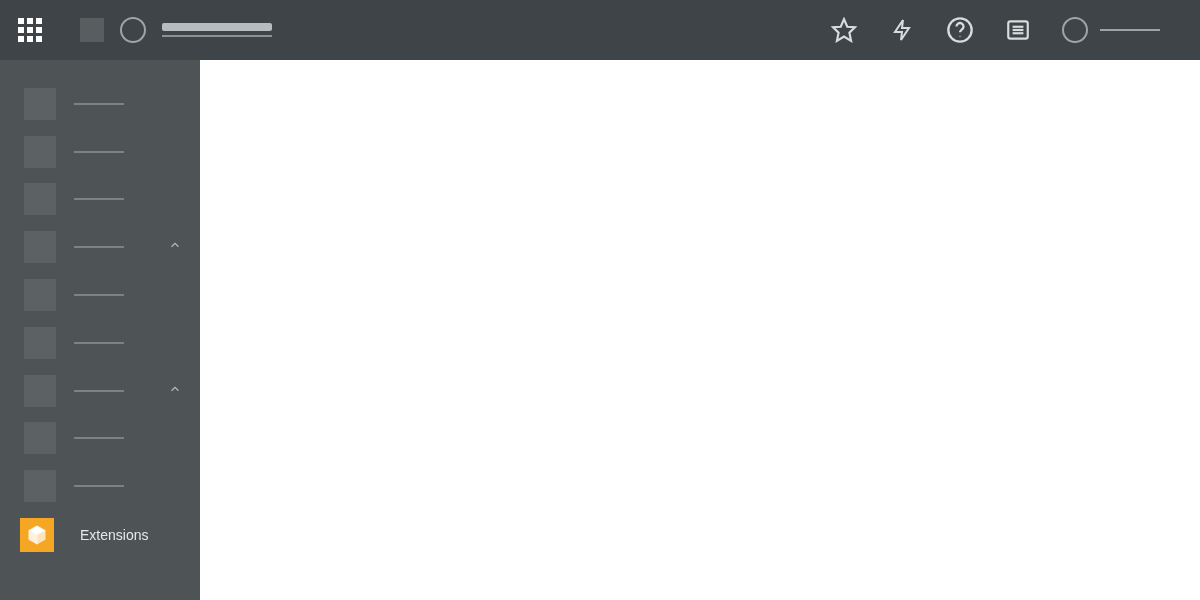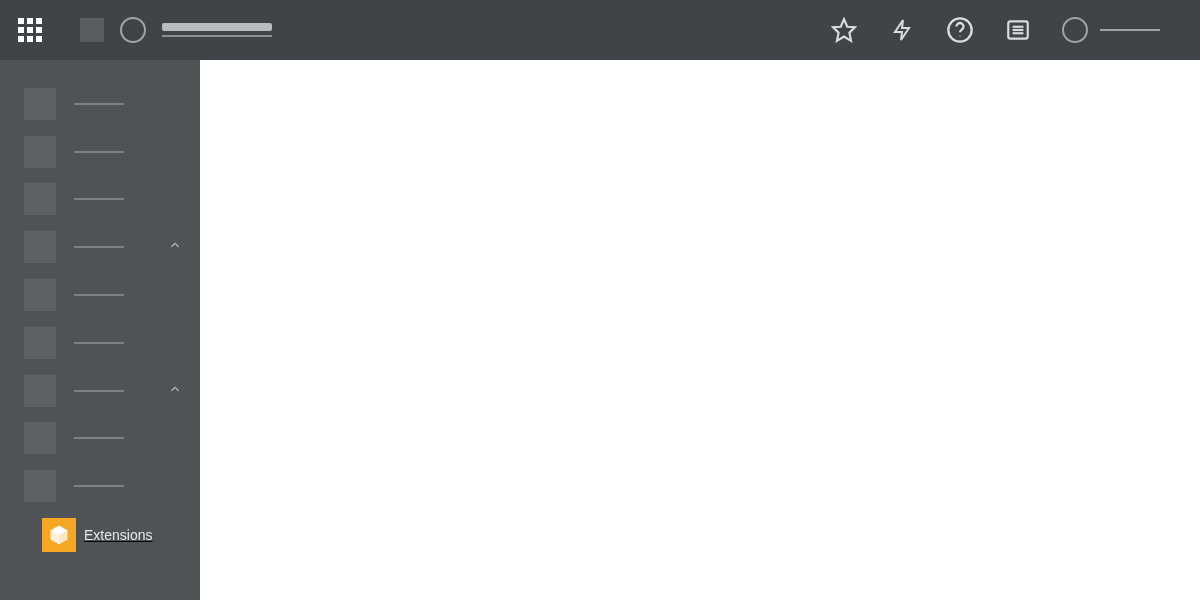--- a/index.html
+++ b/index.html
@@ -99,24 +99,23 @@
   }
   .chevron svg{stroke:#b8bbbd;fill:none;stroke-width:2;}
 
   .sidebar-bottom {
     margin-top:auto;
     margin-bottom:40px;
   }
   .ext-item {
     display:flex; align-items:center;
     height:50px;
-    padding-left:42px;
-    gap:8px;
+    padding-left:20px;
+    gap:26px;
     cursor:pointer;
-    text-decoration:underline;
   }
   .ext-icon {
     width:34px; height:34px;
     background:#f5a623;
     display:flex; align-items:center; justify-content:center;
   }
   .ext-icon svg{fill:#fff; stroke:#fff; stroke-width:0.5;}
   .ext-label { color:#e6e7e8; font-size:14px; }
 
   

